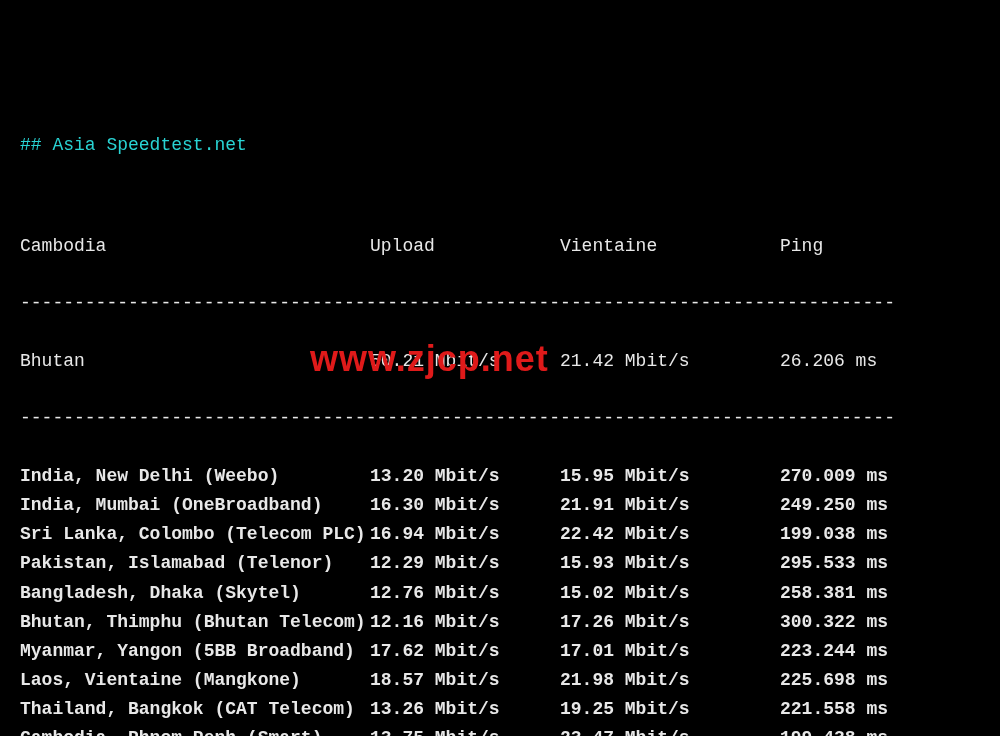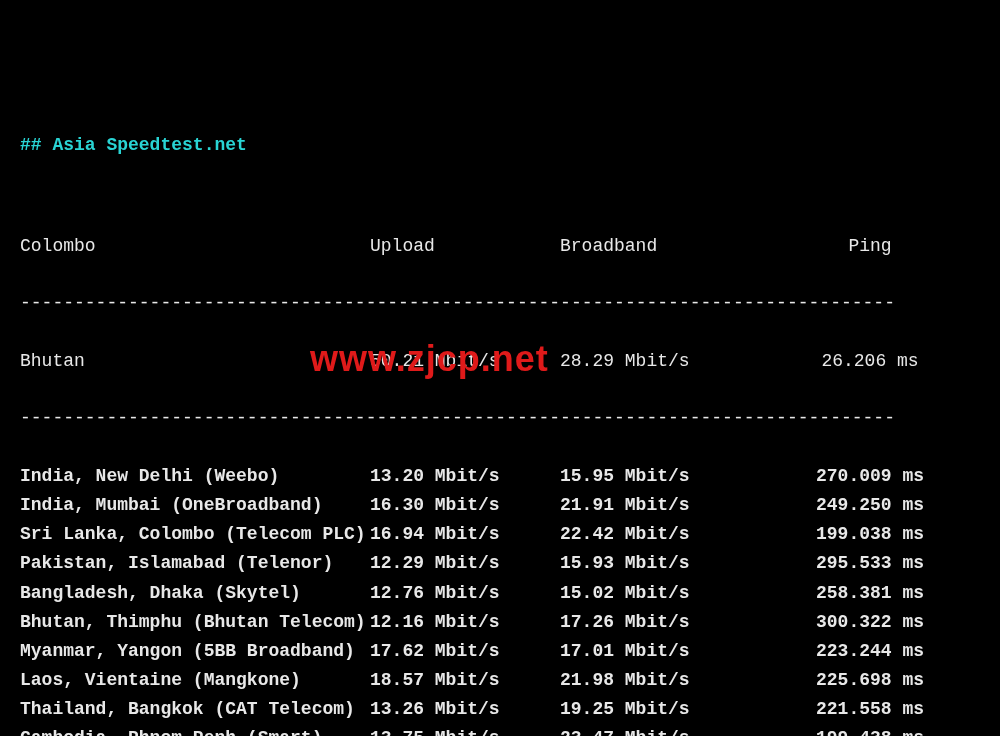--- a/index.html
+++ b/index.html
@@ -15,34 +15,34 @@
       line-height: 1.6;
       padding: 16px 20px;
       white-space: pre;
       width: 1000px;
       height: 736px;
       overflow: hidden;
       position: relative;
     }
     .title {
       color: #29d4d4;
-      font-weight: bold;
+      font-weight: normal;
       margin-bottom: 14px;
     }
     .row {
       display: block;
     }
     .divider {
       color: #e8e8e8;
       letter-spacing: 0;
     }
     .col-loc { display: inline-block; width: 350px; }
     .col-up  { display: inline-block; width: 190px; }
     .col-dl  { display: inline-block; width: 220px; }
-    .col-ping{ display: inline-block; width: 180px; text-align: center; }
+    .col-ping{ display: inline-block; width: 180px; text-align: left; }
     .watermark {
       position: absolute;
       top: 330px;
       left: 310px;
       color: #df1a1a;
       font-weight: bold;
       font-size: 36px;
       font-family: Arial, sans-serif;
       letter-spacing: 1px;
       pointer-events: none;
@@ -53,23 +53,23 @@
       font-weight: bold;
     }
   </style>
 </head>
 <body>
 
 
 
 <div class="title">## Asia Speedtest.net</div>
 
-<div class="row"><span class="col-loc">Colombo</span><span class="col-up">Upload</span><span class="col-dl">Broadband</span><span class="col-ping">Ping</span></div>
+<div class="row"><span class="col-loc">Cambodia</span><span class="col-up">Upload</span><span class="col-dl">Vientaine</span><span class="col-ping">Ping</span></div>
 <div class="divider">---------------------------------------------------------------------------------</div>
-<div class="row"><span class="col-loc">Bhutan</span><span class="col-up">50.21 Mbit/s</span><span class="col-dl">28.29 Mbit/s</span><span class="col-ping">26.206 ms</span></div>
+<div class="row"><span class="col-loc">Bhutan</span><span class="col-up">50.21 Mbit/s</span><span class="col-dl">21.42 Mbit/s</span><span class="col-ping">26.206 ms</span></div>
 <div class="divider">---------------------------------------------------------------------------------</div>
 <div id="rows-container"><div class="row"><span class="col-loc">India, New Delhi (Weebo)</span><span class="col-up">13.20 Mbit/s</span><span class="col-dl">15.95 Mbit/s</span><span class="col-ping">270.009 ms</span></div><div class="row"><span class="col-loc">India, Mumbai (OneBroadband)</span><span class="col-up">16.30 Mbit/s</span><span class="col-dl">21.91 Mbit/s</span><span class="col-ping">249.250 ms</span></div><div class="row"><span class="col-loc">Sri Lanka, Colombo (Telecom PLC)</span><span class="col-up">16.94 Mbit/s</span><span class="col-dl">22.42 Mbit/s</span><span class="col-ping">199.038 ms</span></div><div class="row"><span class="col-loc">Pakistan, Islamabad (Telenor)</span><span class="col-up">12.29 Mbit/s</span><span class="col-dl">15.93 Mbit/s</span><span class="col-ping">295.533 ms</span></div><div class="row"><span class="col-loc">Bangladesh, Dhaka (Skytel)</span><span class="col-up">12.76 Mbit/s</span><span class="col-dl">15.02 Mbit/s</span><span class="col-ping">258.381 ms</span></div><div class="row"><span class="col-loc">Bhutan, Thimphu (Bhutan Telecom)</span><span class="col-up">12.16 Mbit/s</span><span class="col-dl">17.26 Mbit/s</span><span class="col-ping">300.322 ms</span></div><div class="row"><span class="col-loc">Myanmar, Yangon (5BB Broadband)</span><span class="col-up">17.62 Mbit/s</span><span class="col-dl">17.01 Mbit/s</span><span class="col-ping">223.244 ms</span></div><div class="row"><span class="col-loc">Laos, Vientaine (Mangkone)</span><span class="col-up">18.57 Mbit/s</span><span class="col-dl">21.98 Mbit/s</span><span class="col-ping">225.698 ms</span></div><div class="row"><span class="col-loc">Thailand, Bangkok (CAT Telecom)</span><span class="col-up">13.26 Mbit/s</span><span class="col-dl">19.25 Mbit/s</span><span class="col-ping">221.558 ms</span></div><div class="row"><span class="col-loc">Cambodia, Phnom Penh (Smart)</span><span class="col-up">13.75 Mbit/s</span><span class="col-dl">23.47 Mbit/s</span><span class="col-ping">199.438 ms</span></div></div>
 
 
 <div class="watermark">www.zjcp.net</div>
 
 
 
 
 </body></html>

